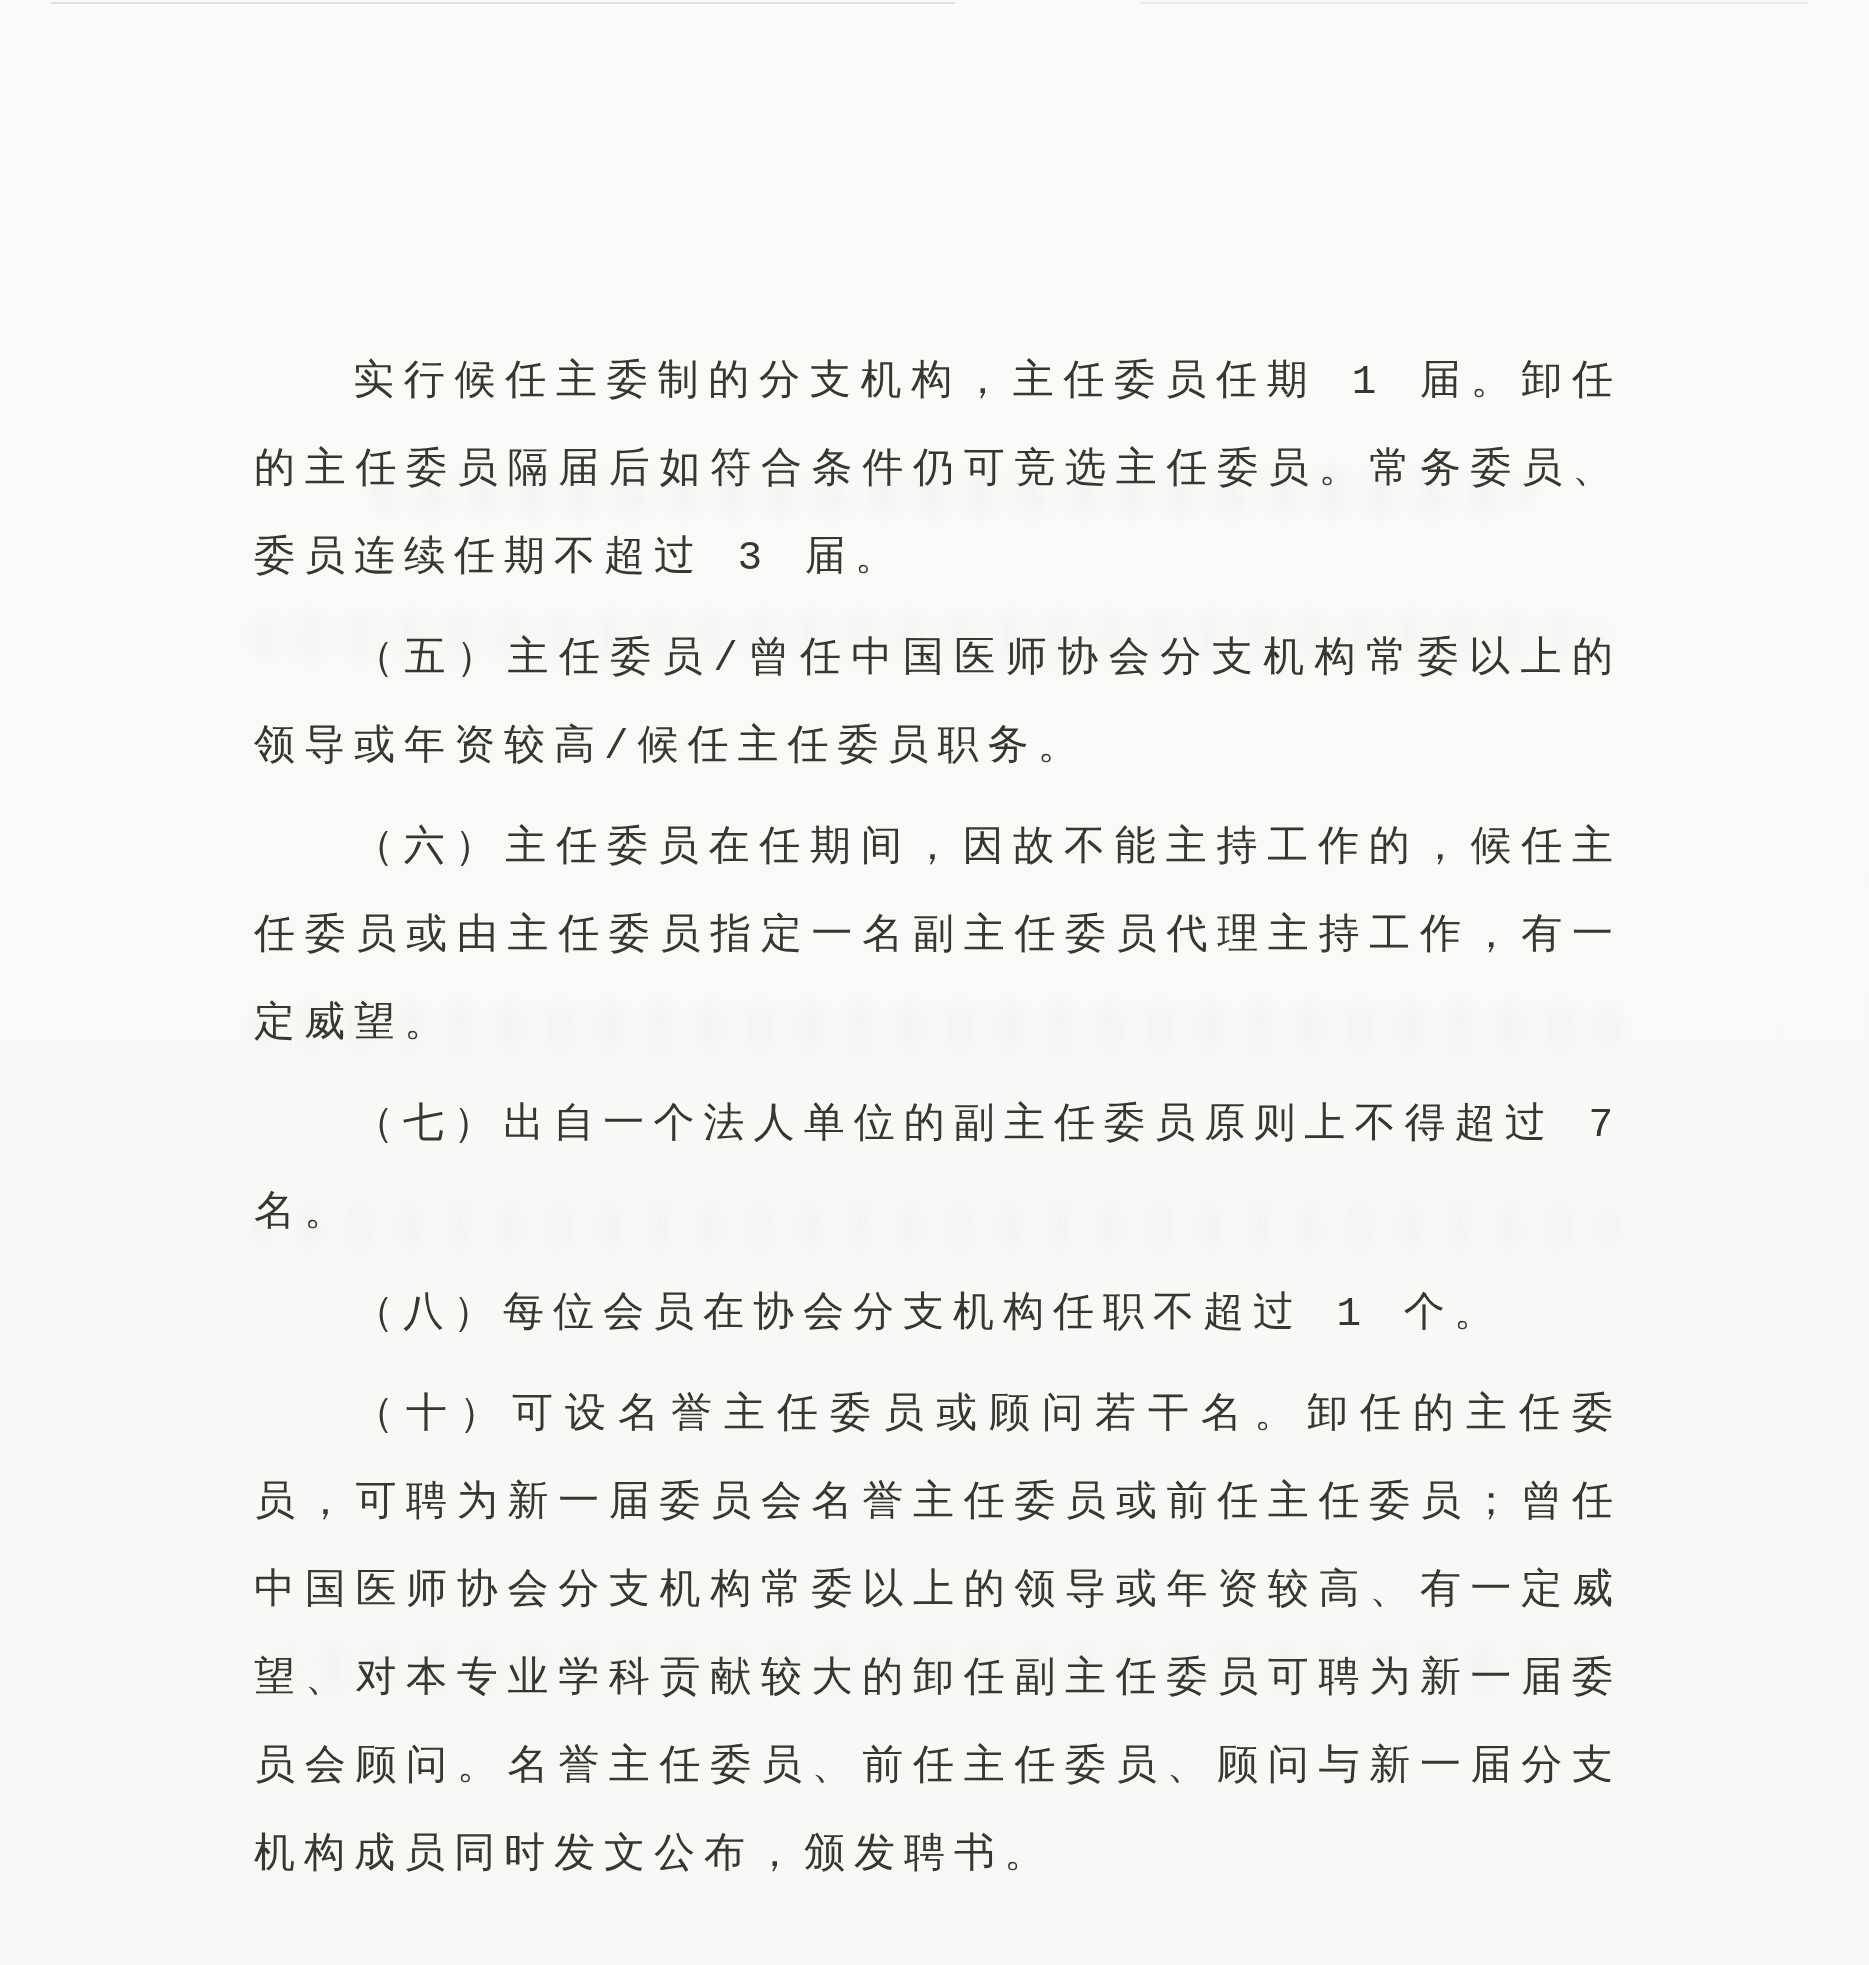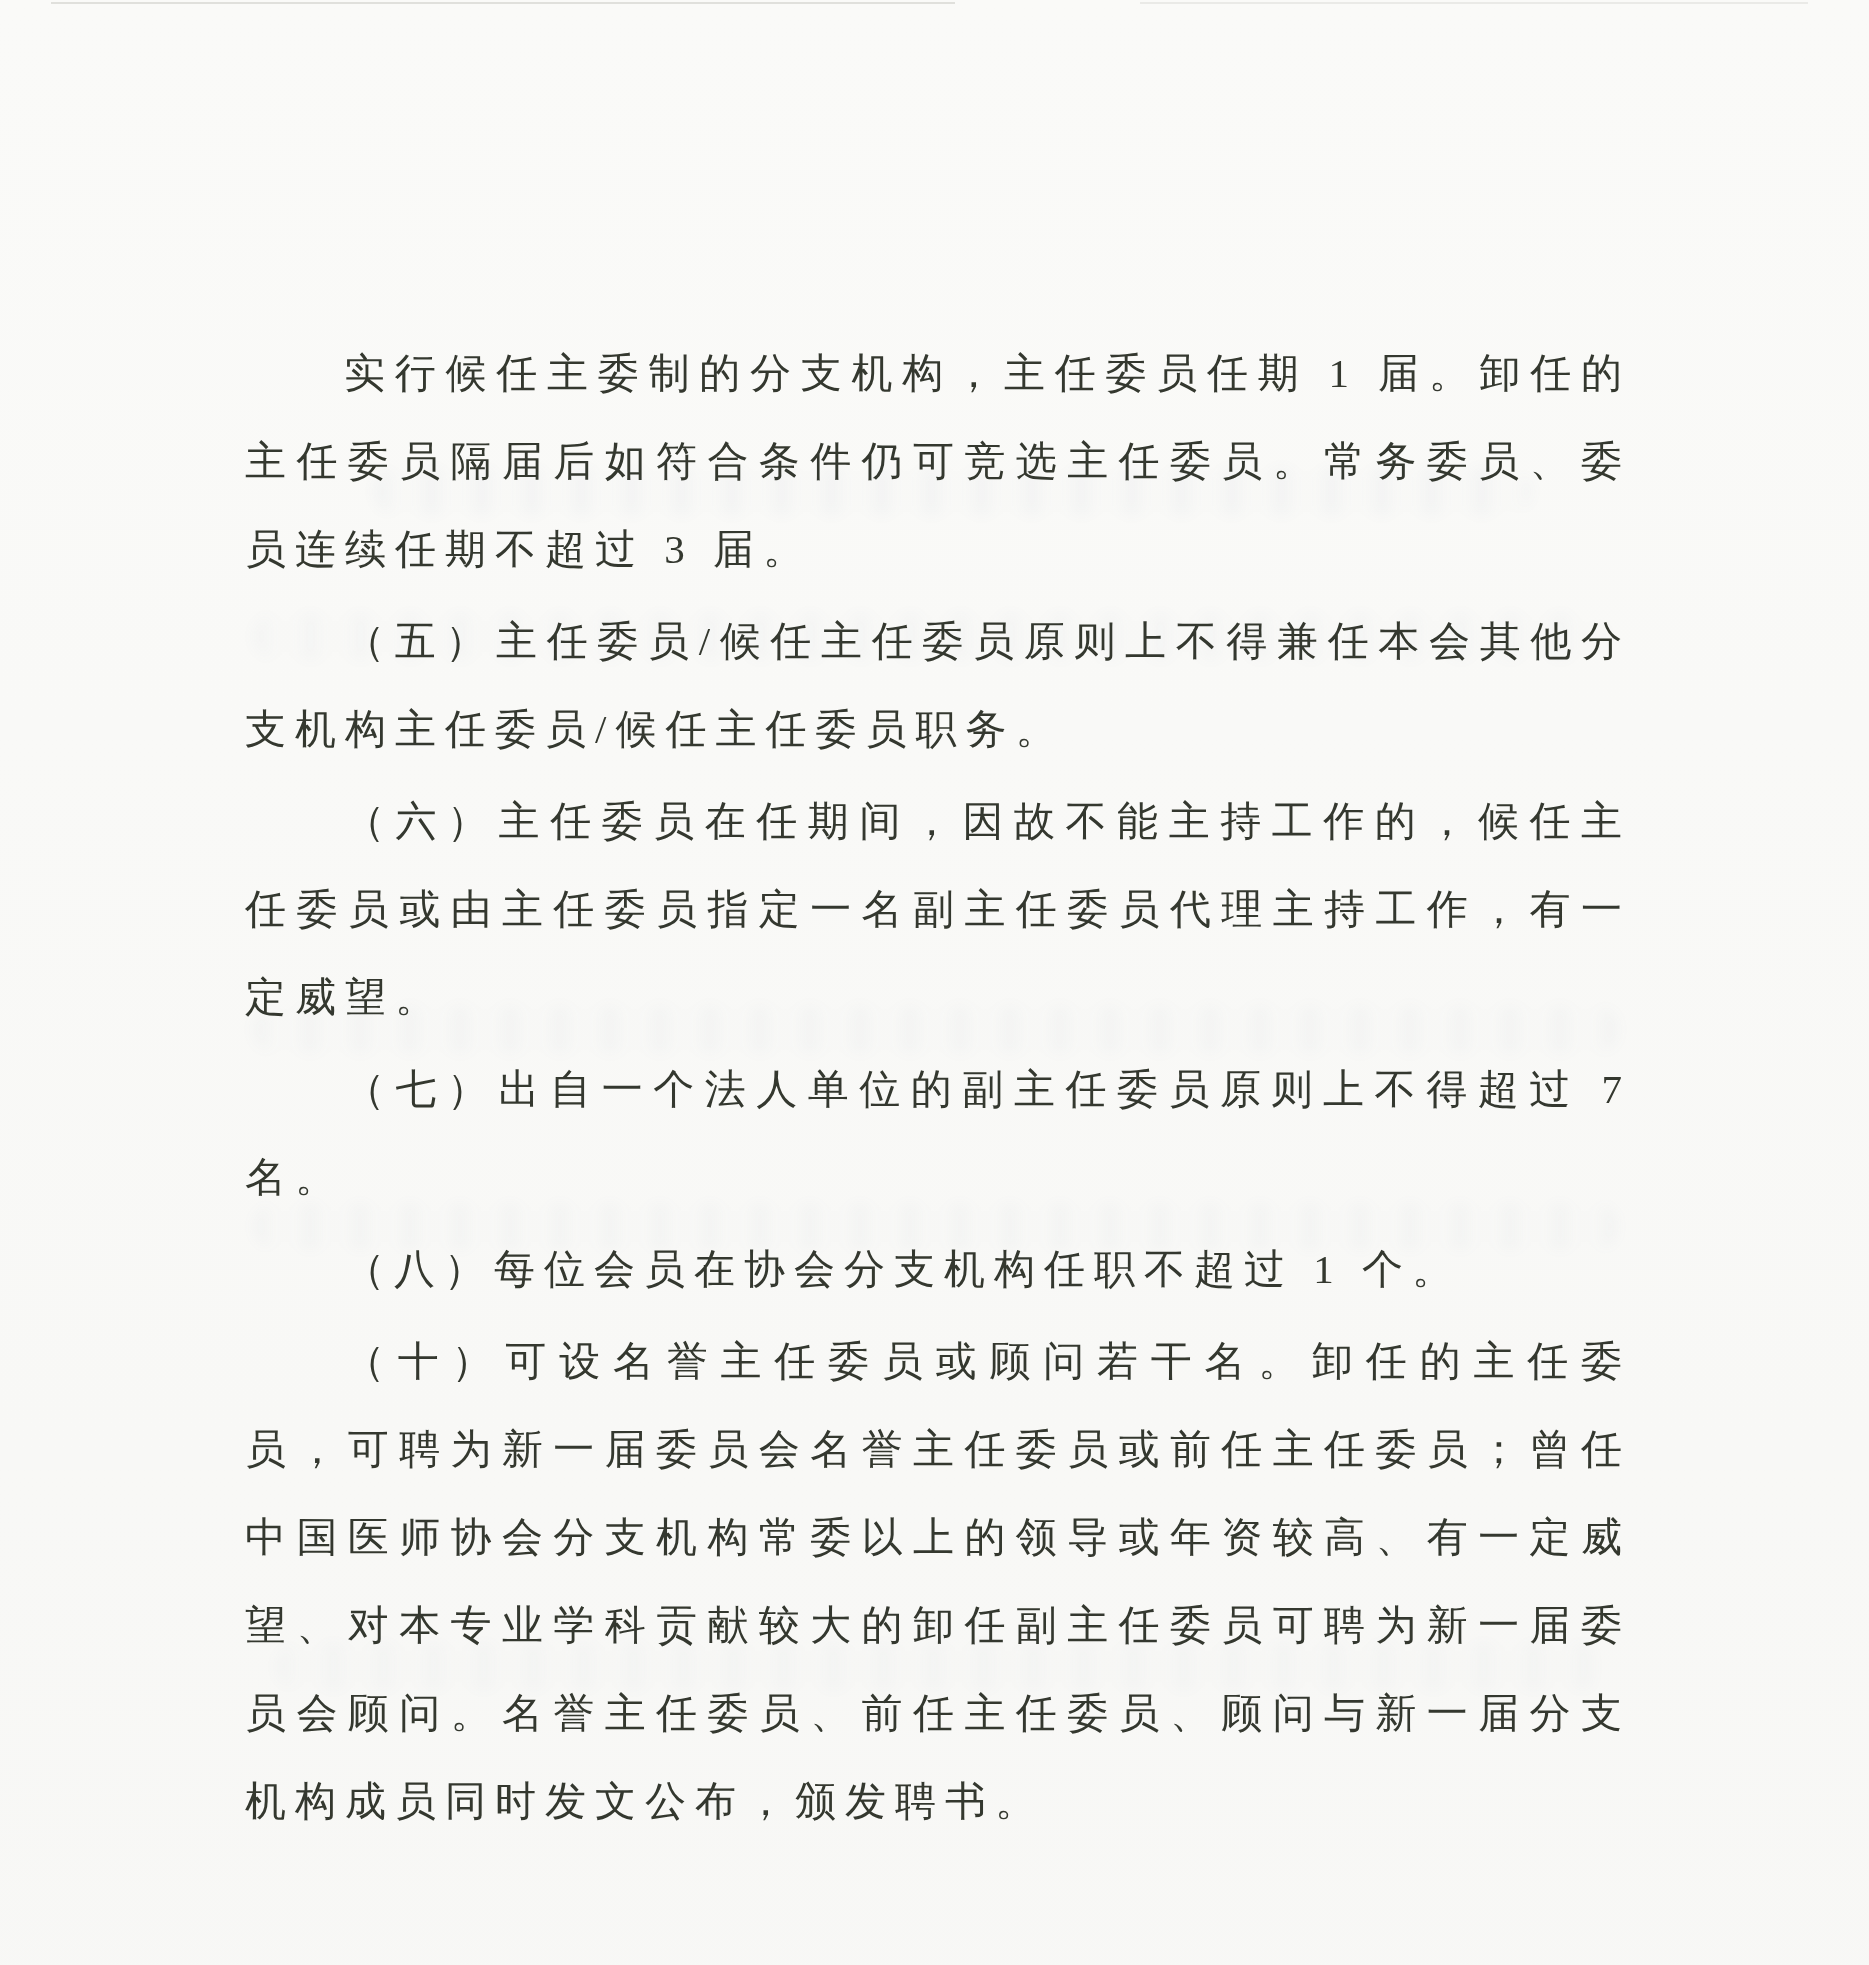--- a/index.html
+++ b/index.html
@@ -37,23 +37,24 @@
     position: absolute;
     left: 241px;
     top: 325px;
     width: 1394px;
     font-size: 41px;
     line-height: 88px;
     letter-spacing: 9px;
     text-align: justify;
   }
   .content p {
-    margin: 4px;
+    margin: 13px;
     padding: 0;
     text-indent: 99px;
+    font-family: Liberation Mono, monospace;
   }
   
   .bleed {
     position: absolute;
     height: 47px;
     border-radius: 23.6px;
     background: repeating-linear-gradient(
       90deg,
       rgba(122, 136, 164, 0.16) 0 16.5px,
       rgba(122, 136, 164, 0.02) 16.5px 50px
@@ -77,21 +78,21 @@
   <div class="scan-edge right"></div>
 
   <div class="bleed b1"></div>
   <div class="bleed b2"></div>
   <div class="bleed b3"></div>
   <div class="bleed b4"></div>
   <div class="bleed b5"></div>
 
   <main class="content">
     <p>实行候任主委制的分支机构，主任委员任期 1 届。卸任的主任委员隔届后如符合条件仍可竞选主任委员。常务委员、委员连续任期不超过 3 届。</p>
-    <p>（五）主任委员/候任主任委员原则上不得兼任本会其他分支机构主任委员/候任主任委员职务。</p>
+    <p>（五）主任委员/曾任中国医师协会分支机构常委以上的领导或年资较高/候任主任委员职务。</p>
     <p>（六）主任委员在任期间，因故不能主持工作的，候任主任委员或由主任委员指定一名副主任委员代理主持工作，有一定威望。</p>
     <p>（七）出自一个法人单位的副主任委员原则上不得超过 7 名。</p>
     <p>（八）每位会员在协会分支机构任职不超过 1 个。</p>
     <p>（十）可设名誉主任委员或顾问若干名。卸任的主任委员，可聘为新一届委员会名誉主任委员或前任主任委员；曾任中国医师协会分支机构常委以上的领导或年资较高、有一定威望、对本专业学科贡献较大的卸任副主任委员可聘为新一届委员会顾问。名誉主任委员、前任主任委员、顾问与新一届分支机构成员同时发文公布，颁发聘书。</p>
 
   </main>
 
 </div>
 
 

